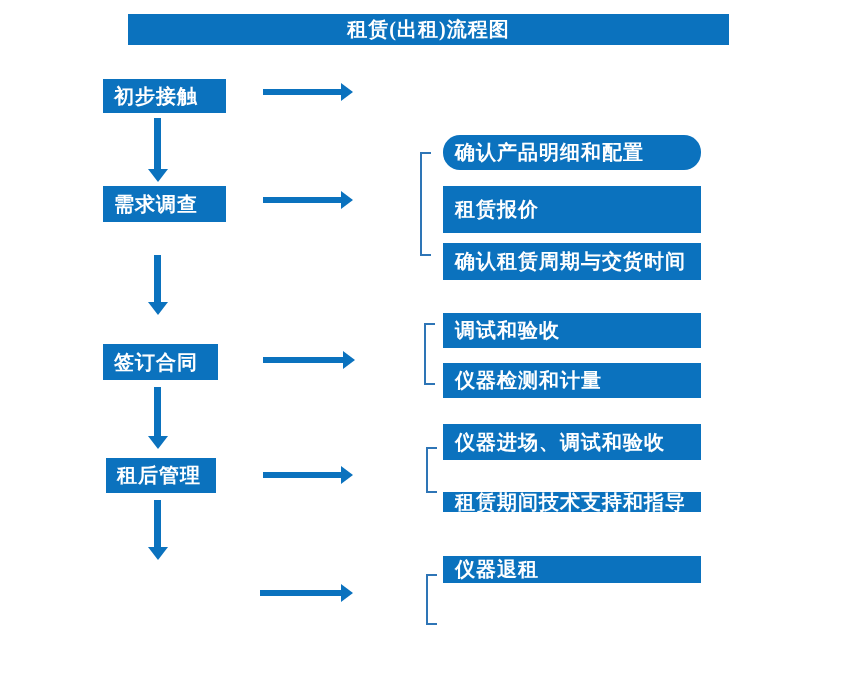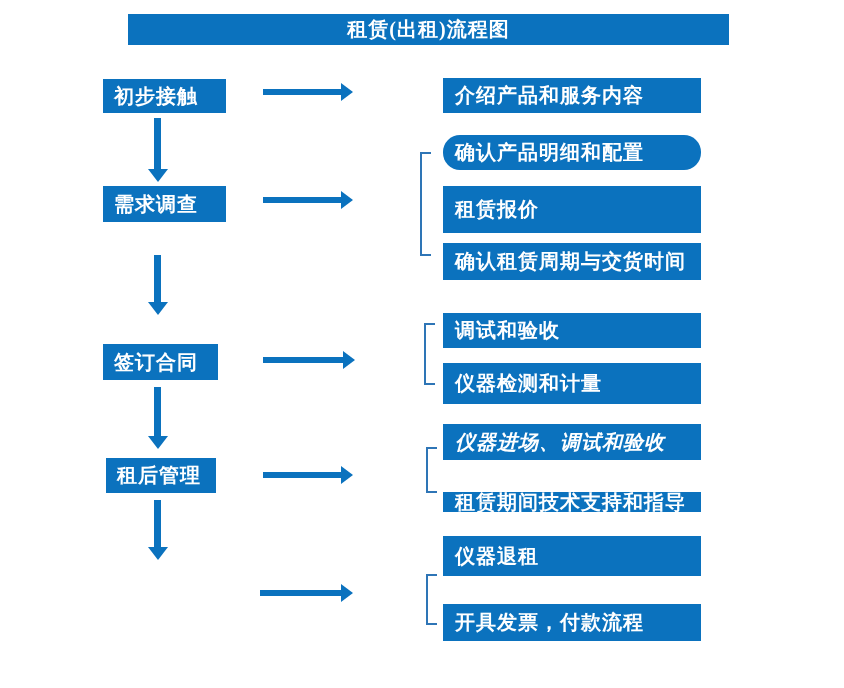--- a/index.html
+++ b/index.html
@@ -100,24 +100,22 @@
   <div class="harrow" style="left:260px;top:584px;width:93px;">
     <div class="shaft"></div>
     <div class="head"></div>
   </div>
 
   <div class="bracket" style="left:420px;top:152px;height:104px;"></div>
   <div class="bracket" style="left:424px;top:323px;height:62px;"></div>
   <div class="bracket" style="left:426px;top:447px;height:46px;"></div>
   <div class="bracket" style="left:426px;top:574px;height:51px;"></div>
 
-  <div class="detailbox" style="top:78px;height:35px;">介绍产品和服务内容</div>
   <div class="detailbox" style="top:135px;height:35px;border-radius:17px;">确认产品明细和配置</div>
   <div class="detailbox" style="top:186px;height:47px;">租赁报价</div>
   <div class="detailbox" style="top:243px;height:37px;text-align:center;">确认租赁周期与交货时间</div>
   <div class="detailbox" style="top:313px;height:35px;">调试和验收</div>
-  <div class="detailbox" style="top:363px;height:41px;">仪器检测和计量</div>
-  <div class="detailbox" style="top:424px;height:36px;font-style:italic;">仪器进场、调试和验收</div>
+  <div class="detailbox" style="top:363px;height:35px;">仪器检测和计量</div>
+  <div class="detailbox" style="top:424px;height:36px;">仪器进场、调试和验收</div>
   <div class="detailbox" style="top:492px;height:20px;">租赁期间技术支持和指导</div>
-  <div class="detailbox" style="top:536px;height:40px;">仪器退租</div>
-  <div class="detailbox" style="top:604px;height:37px;">开具发票，付款流程</div>
+  <div class="detailbox" style="top:556px;height:27px;">仪器退租</div>
 
 </div>
 
 </body></html>

